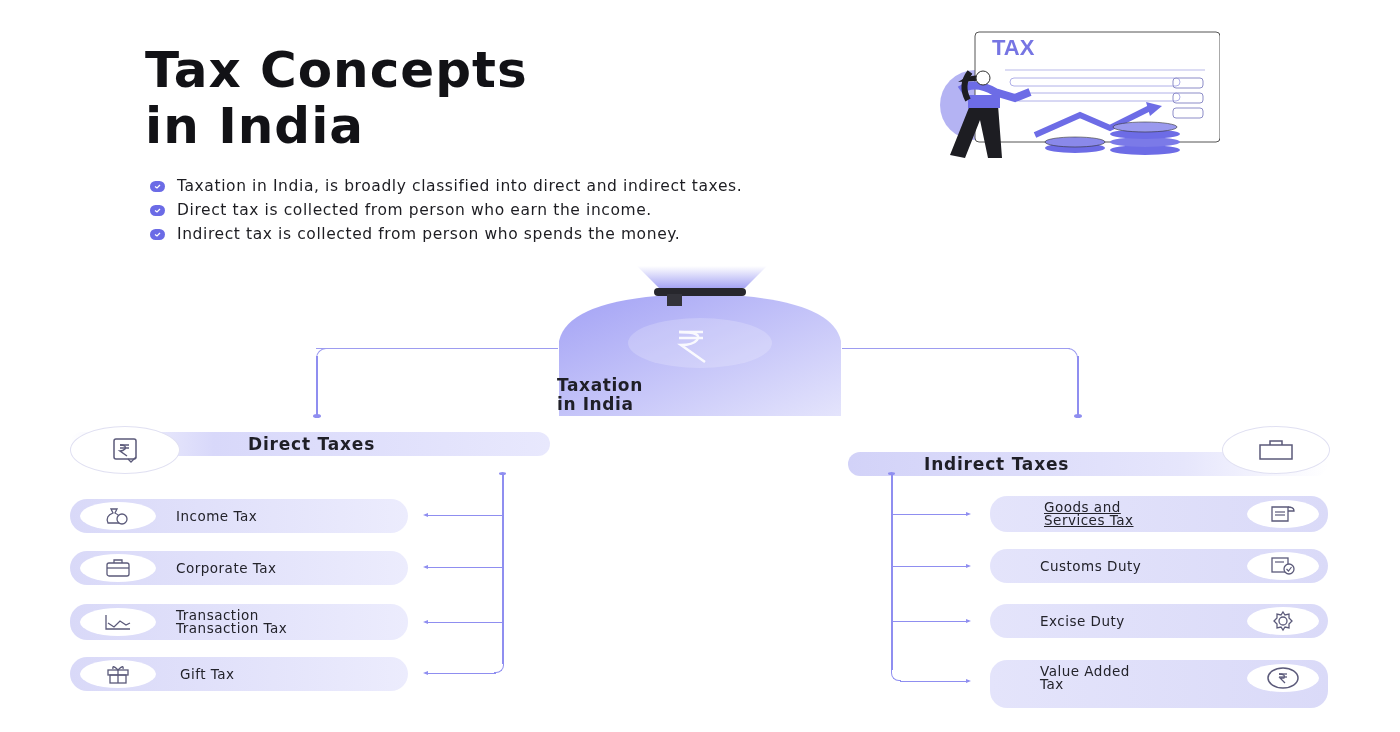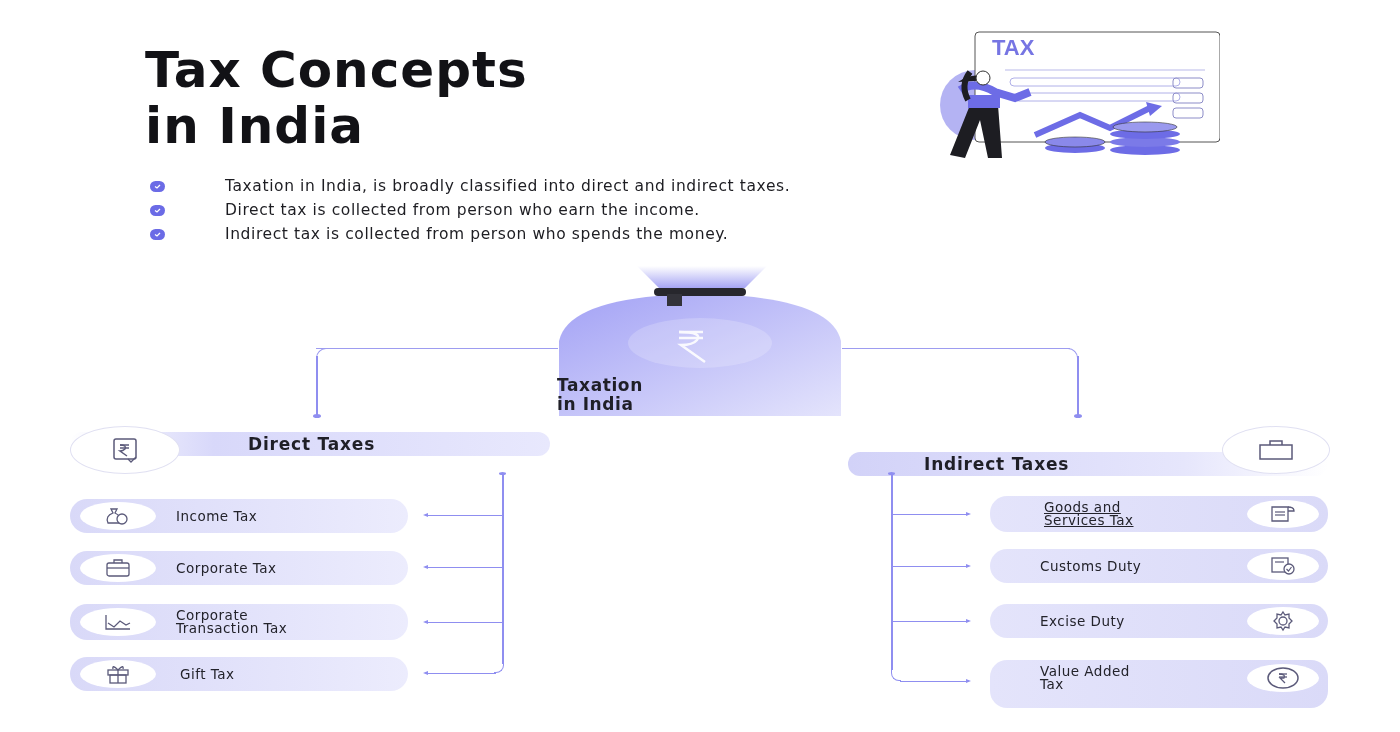--- a/index.html
+++ b/index.html
@@ -1,20 +1,20 @@
 <!DOCTYPE html>
 <html><head>
 <meta charset="utf-8">
 <style>
   * { box-sizing: border-box; margin: 0; padding: 0; }
   body { width: 1400px; height: 732px; background: #ffffff; position: relative; overflow: hidden; font-family: "DejaVu Sans", sans-serif; color: #1a1a1f; }
   .abs { position: absolute; }
   .title { left: 145px; top: 42px; font-size: 50px; font-weight: bold; line-height: 56px; letter-spacing: 1px; color: #121216; }
   .bullets { left: 150px; top: 174px; }
-  .bullet { display: flex; align-items: center; height: 24px; font-size: 15.5px; letter-spacing: 0.6px; color: #1d1d22; gap: 48px; }
+  .bullet { display: flex; align-items: center; height: 24px; font-size: 15.5px; letter-spacing: 0.6px; color: #1d1d22; }
   .check { width: 15px; height: 11px; border-radius: 6px; background: #6b6be6; margin-right: 12px; display: flex; align-items: center; justify-content: center; }
   .check svg { display: block; }
   .line { position: absolute; background: #8f8ef0; }
   .dot { position: absolute; width: 8px; height: 4px; border-radius: 50%; background: #8f8ef0; }
   .head { position: absolute; height: 24px; border-radius: 20px; display: flex; align-items: center; font-size: 17px; font-weight: bold; letter-spacing: 0.8px; color: #1f1f27; }
   .head.left { background: linear-gradient(90deg, #ffffff 0%, #d8d8fa 30%, #e8e8fd 100%); }
   .head.right { background: linear-gradient(90deg, #d2d2f8 0%, #e6e6fc 70%, #ffffff 100%); margin-top: 20px; }
   .circ { position: absolute; border-radius: 50%; background: #ffffff; border: 1px solid #e0e0f2; display: flex; align-items: center; justify-content: center; }
   .item { position: absolute; height: 34px; border-radius: 17px; display: flex; align-items: center; font-size: 13.5px; letter-spacing: 0.5px; color: #23232b; line-height: 13px; }
   .item.left { background: linear-gradient(90deg, #d9d9f8 0%, #e4e4fb 60%, #ececfd 100%); }
@@ -171,21 +171,21 @@
       <rect x="2" y="4" width="22" height="13" rx="2" fill="none" stroke="#5b5a7a" stroke-width="1.3"></rect>
       <path d="M9 4 L9 1 L17 1 L17 4" fill="none" stroke="#5b5a7a" stroke-width="1.3"></path>
       <line x1="2" y1="9" x2="24" y2="9" stroke="#5b5a7a" stroke-width="1.3"></line>
     </svg>
 </div>
 <div class="arrow" style="left:426px; top:567px; width:77px;"></div>
 <div class="arrowhead" style="left:423px; top:565px; border-right:5px solid #8f8ef0;"></div>
 
 <div class="item left" style="left:70px; top:604px; width:338px; height:36px;">
   <span style="position:absolute; left:106px; top:5px;">
-    <span style="display:block;">Corporate</span>
+    <span style="display:block;">Transaction</span>
     <span style="display:block;">Transaction Tax</span>
   </span>
 </div>
 <div class="circ" style="left:80px; top:608px; width:76px; height:28px; border:none;">
   <svg width="28" height="18" viewBox="0 0 28 18">
       <polyline points="2,2 2,16 26,16" fill="none" stroke="#5b5a7a" stroke-width="1.3"></polyline>
       <polyline points="4,10 10,14 16,8 22,12 26,10" fill="none" stroke="#5b5a7a" stroke-width="1.3"></polyline>
     </svg>
 </div>
 <div class="arrow" style="left:426px; top:622px; width:77px;"></div>

